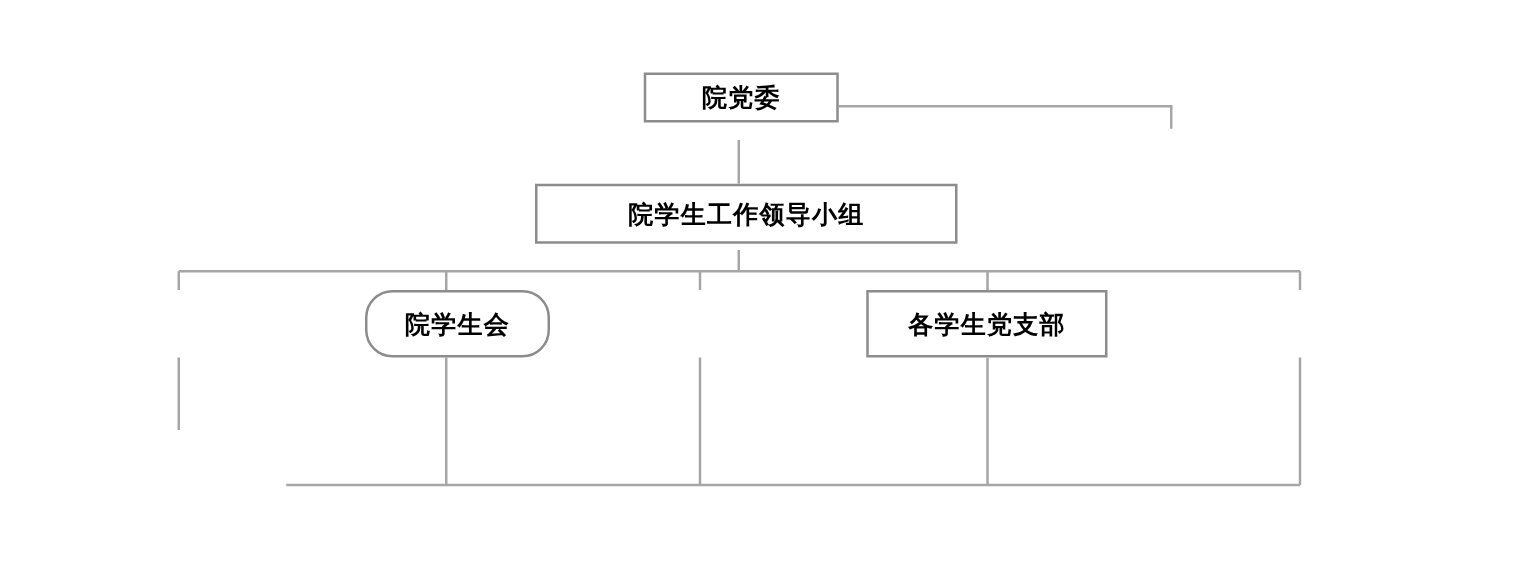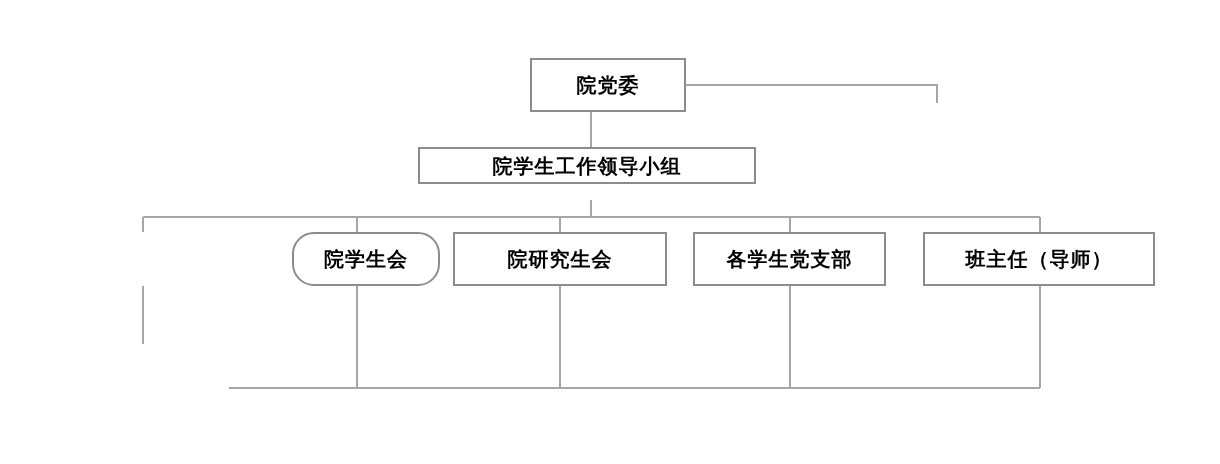--- a/index.html
+++ b/index.html
@@ -34,23 +34,23 @@
     color: #000000;
     font-weight: bold;
     font-size: 20px;
     letter-spacing: 1px;
     text-align: center;
     line-height: 1.3;
     z-index: 2;
   }
   .node span { display: block; }
   
-  .n-party        { left: 530px; top: 58px;  width: 156px; height: 54px; }
+  .n-party        { left: 515px; top: 58px;  width: 156px; height: 40px; }
   .n-care         { left: 776px; top: 103px; width: 329px; height: 45px; }
-  .n-leadgroup    { left: 418px; top: 147px; width: 338px; height: 37px; }
+  .n-leadgroup    { left: 428px; top: 147px; width: 338px; height: 48px; }
   .n-youthleague  { left: 28px;  top: 232px; width: 230px; height: 54px; }
   .n-stuunion     { left: 292px; top: 232px; width: 148px; height: 54px; border-radius: 22px; }
   .n-gradunion    { left: 453px; top: 232px; width: 214px; height: 54px; }
   .n-partybranch  { left: 693px; top: 232px; width: 193px; height: 54px; text-align: right; }
   .n-advisor      { left: 923px; top: 232px; width: 232px; height: 54px; }
   .n-classes      { left: 72px;  top: 344px; width: 157px; height: 85px; line-height: 1.75; }
 </style>
 </head>
 <body>
 
@@ -87,26 +87,20 @@
 
   <div class="node n-leadgroup">
     <span>院学生工作领导小组</span>
   </div>
 
 
   <div class="node n-stuunion">
     <span>院学生会</span>
   </div>
 
-  <div class="node n-gradunion">
-    <span>院研究生会</span>
-  </div>
 
   <div class="node n-partybranch">
     <span>各学生党支部</span>
   </div>
 
-  <div class="node n-advisor">
-    <span>班主任（导师）</span>
-  </div>
 
 
 </div>
 
 </body></html>

